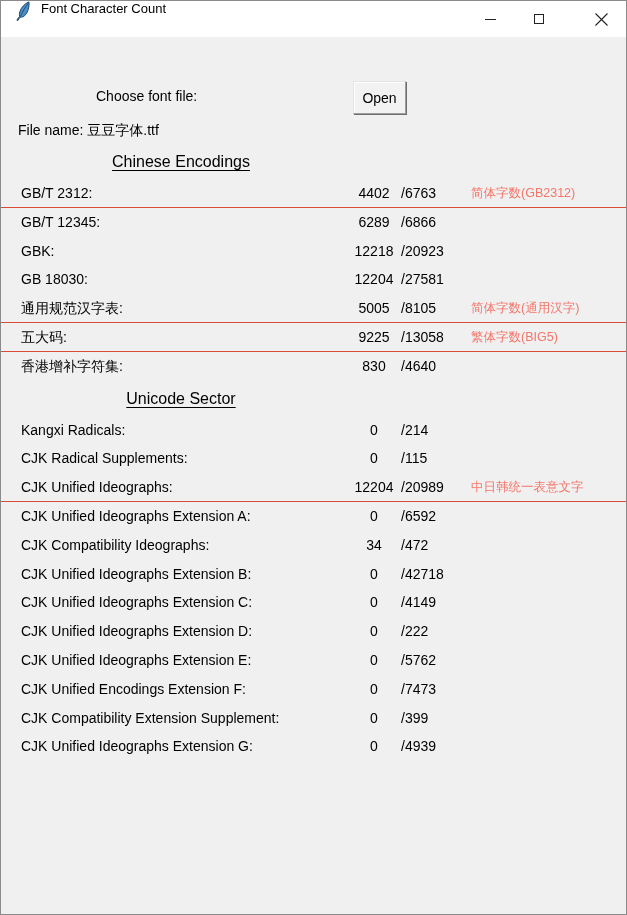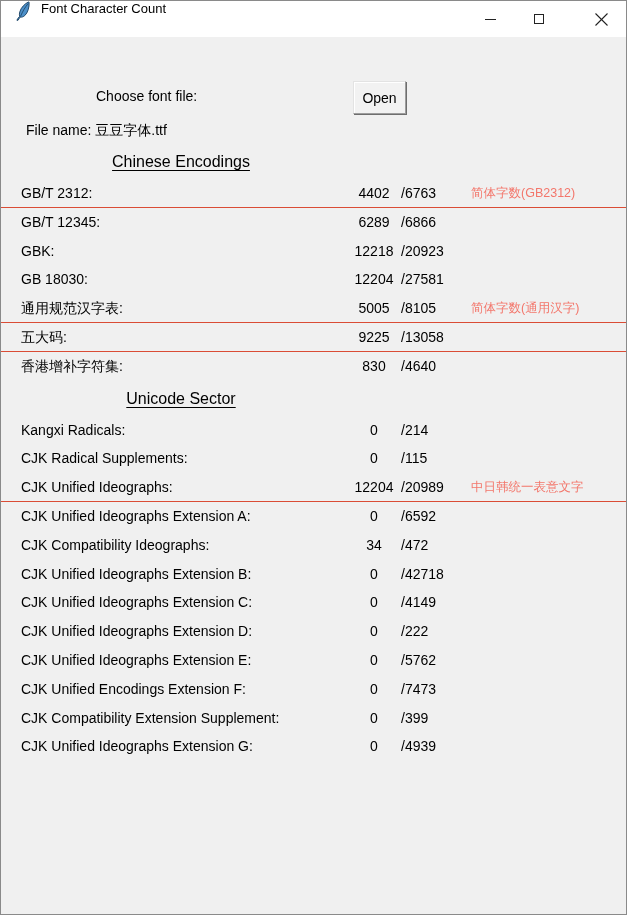--- a/index.html
+++ b/index.html
@@ -40,21 +40,21 @@
   .open-btn {
     position: absolute; left: 352px; top: 5px;
     width: 53px; height: 33px;
     background: #f2f2f2;
     border: 1px solid #9d9d9d;
     border-top-color: #e3e3e3; border-left-color: #e3e3e3;
     box-shadow: 1px 1px 0 #6e6e6e, inset 1px 1px 0 #ffffff;
     font-family: inherit; font-size: 14px; color: #000;
     cursor: default;
   }
-  .file-row { height: 28px; line-height: 28px; padding-left: 25px; font-size: 14px; }
+  .file-row { height: 28px; line-height: 28px; padding-left: 17px; font-size: 14px; }
   
   .section-header {
     height: 35px; line-height: 35px;
     width: 360px; text-align: center;
     font-size: 16px;
     text-decoration: underline;
     text-underline-offset: 3px;
   }
   
   .row {
@@ -136,20 +136,21 @@
       <div class="row has-divider">
     <span class="label">通用规范汉字表:</span>
     <span class="count">5005</span>
     <span class="total">/8105</span>
     <span class="note">简体字数(通用汉字)</span>
   </div>
       <div class="row has-divider">
     <span class="label">五大码:</span>
     <span class="count">9225</span>
     <span class="total">/13058</span>
+    <span class="note">繁体字数(BIG5)</span>
   </div>
       <div class="row">
     <span class="label">香港增补字符集:</span>
     <span class="count">830</span>
     <span class="total">/4640</span>
 
   </div>
     </div>
 
   <div class="section-header">Unicode Sector</div>

